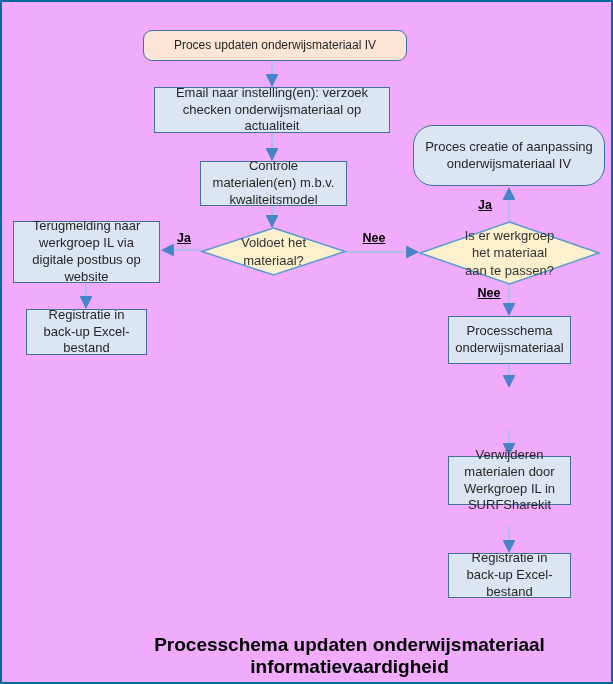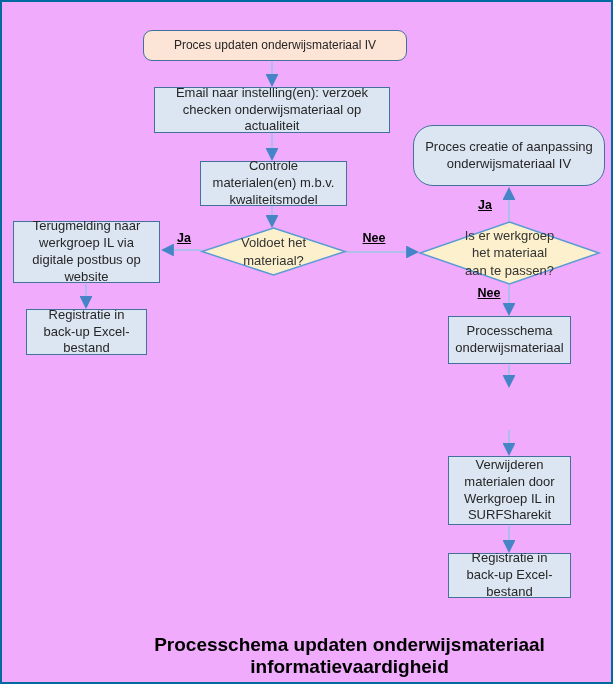--- a/index.html
+++ b/index.html
@@ -144,21 +144,21 @@
 
   <div class="branch-label" style="left:466px; top:284px; width:42px;">
     <span>Nee</span>
   </div>
 
   <div class="node" style="left:446px; top:314px; width:123px; height:48px;">
     <span>Processchema onderwijsmateriaal</span>
   </div>
 
 
-  <div class="node" style="left:446px; top:454px; width:123px; height:69px;">
+  <div class="node" style="left:446px; top:454px; width:123px; height:49px;">
     <span>Verwijderen materialen door Werkgroep IL in SURFSharekit</span>
   </div>
 
   <div class="node" style="left:446px; top:551px; width:123px; height:45px;">
     <span>Registratie in back-up Excel-bestand</span>
   </div>
 
   <div class="chart-title">Processchema updaten onderwijsmateriaal informatievaardigheid</div>
 
 </div>

